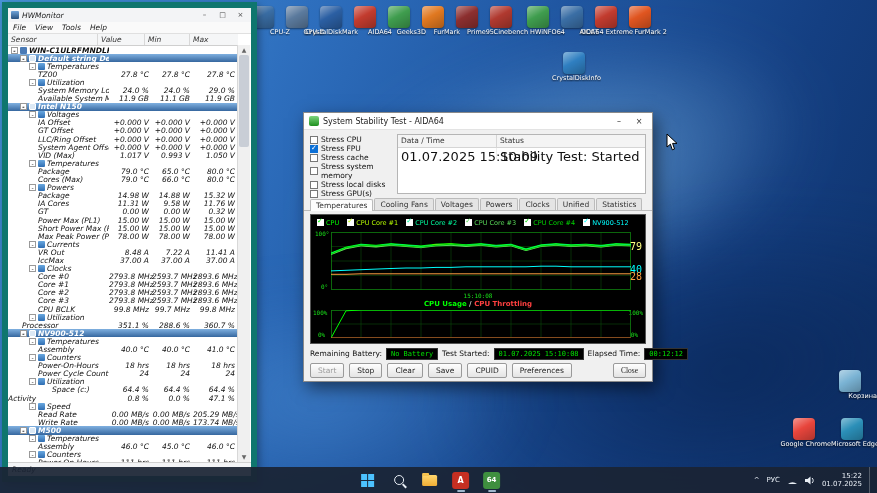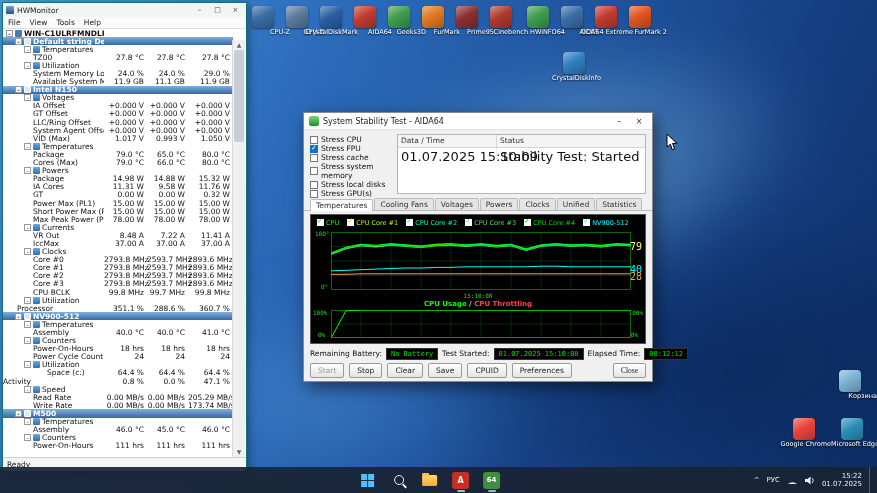--- a/index.html
+++ b/index.html
@@ -19,22 +19,22 @@
 
   
   .dicon{position:absolute;width:56px;display:flex;flex-direction:column;align-items:center;gap:1px;}
   .dicon-img{width:22px;height:22px;border-radius:4px;box-shadow:0 1px 2px rgba(0,0,0,.45);
     background-image:linear-gradient(150deg,rgba(255,255,255,.45),rgba(255,255,255,0) 45%,rgba(0,0,0,.25));}
   .dicon-label{font-size:6.5px;color:#fff;text-shadow:0 1px 2px rgba(0,0,0,.95);
     text-align:right;line-height:7px;max-height:14px;overflow:hidden;width:54px;}
 
   
   .hwm{position:absolute;left:2px;top:2px;width:243px;height:468px;background:#fff;
-    border:1px solid #0f766e;box-shadow:2px 3px 8px rgba(0,0,0,.35);
-    font-size:7.5px;display:flex;flex-direction:column;}
+    border:6px solid #0f766e;box-shadow:2px 3px 8px rgba(0,0,0,.35);
+    font-size:7.5px;display:flex;flex-direction:column;font-style:italic;}
   .hwm-titlebar{height:14px;background:#f3f4f6;display:flex;align-items:center;padding:0 3px;gap:3px;flex:0 0 auto;}
   .hwm-appicon{width:8px;height:8px;background:linear-gradient(#6fa3d8,#28517e);border-radius:1px;flex:0 0 auto;}
   .hwm-title{flex:1;color:#222;}
   .hwm-ctrl{width:15px;height:12px;display:flex;align-items:center;justify-content:center;font-size:7px;color:#444;}
   .hwm-menubar{height:11px;display:flex;gap:9px;padding:0 5px;align-items:center;
     border-bottom:1px solid #e0e0e0;background:#fafafa;flex:0 0 auto;}
   .hwm-menubar span{color:#222;}
   .hwm-colheader{height:11px;display:flex;border-bottom:1px solid #cfcfcf;background:#f5f6f7;flex:0 0 auto;margin-right:13px;}
   .hc{border-right:1px solid #d8d8d8;display:flex;align-items:center;padding:0 3px;color:#333;}
   .hc-sensor{flex:1}.hc-val{width:40px}.hc-min{width:38px}.hc-max{width:42px;border-right:none}
@@ -215,20 +215,26 @@
       <span class="hwm-ctrl">–</span>
       <span class="hwm-ctrl">□</span>
       <span class="hwm-ctrl">×</span>
     </div>
     <div class="hwm-menubar" id="hwmMenu">
         <span>File</span>
         <span>View</span>
         <span>Tools</span>
         <span>Help</span>
       </div>
+    <div class="hwm-colheader">
+      <span class="hc hc-sensor">Sensor</span>
+      <span class="hc hc-val">Value</span>
+      <span class="hc hc-min">Min</span>
+      <span class="hc hc-max">Max</span>
+    </div>
     <div class="hwm-rows" id="hwmRows">
         <div class="hwm-row computer">
           <div class="c-sensor" style="padding-left: 3px;">
             <span class="treebox">-</span>
             <span class="rowicon computer"></span>
             <span class="rowlabel">WIN-C1ULRFMNDLR</span>
           </div>
           <div class="c-val"></div>
           <div class="c-min"></div>
           <div class="c-max"></div>

